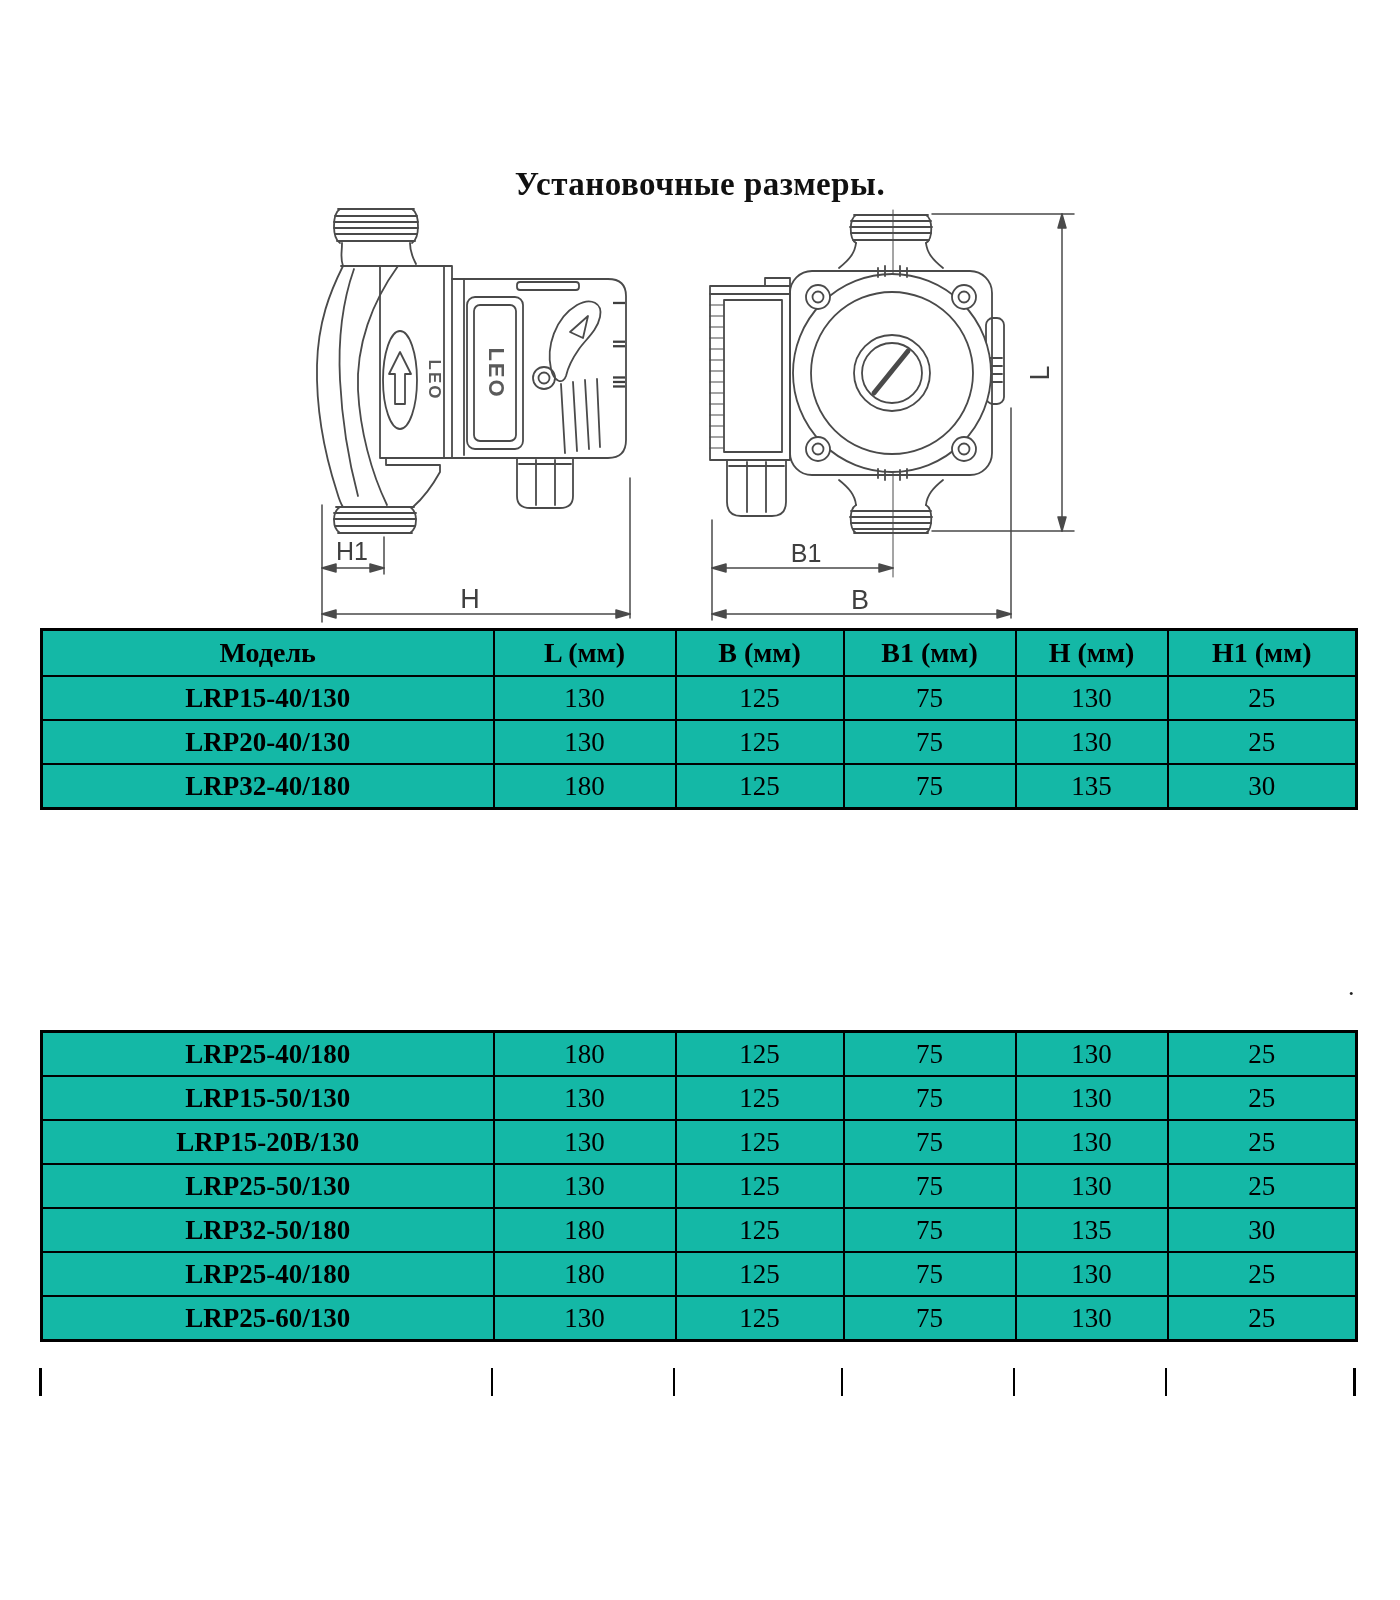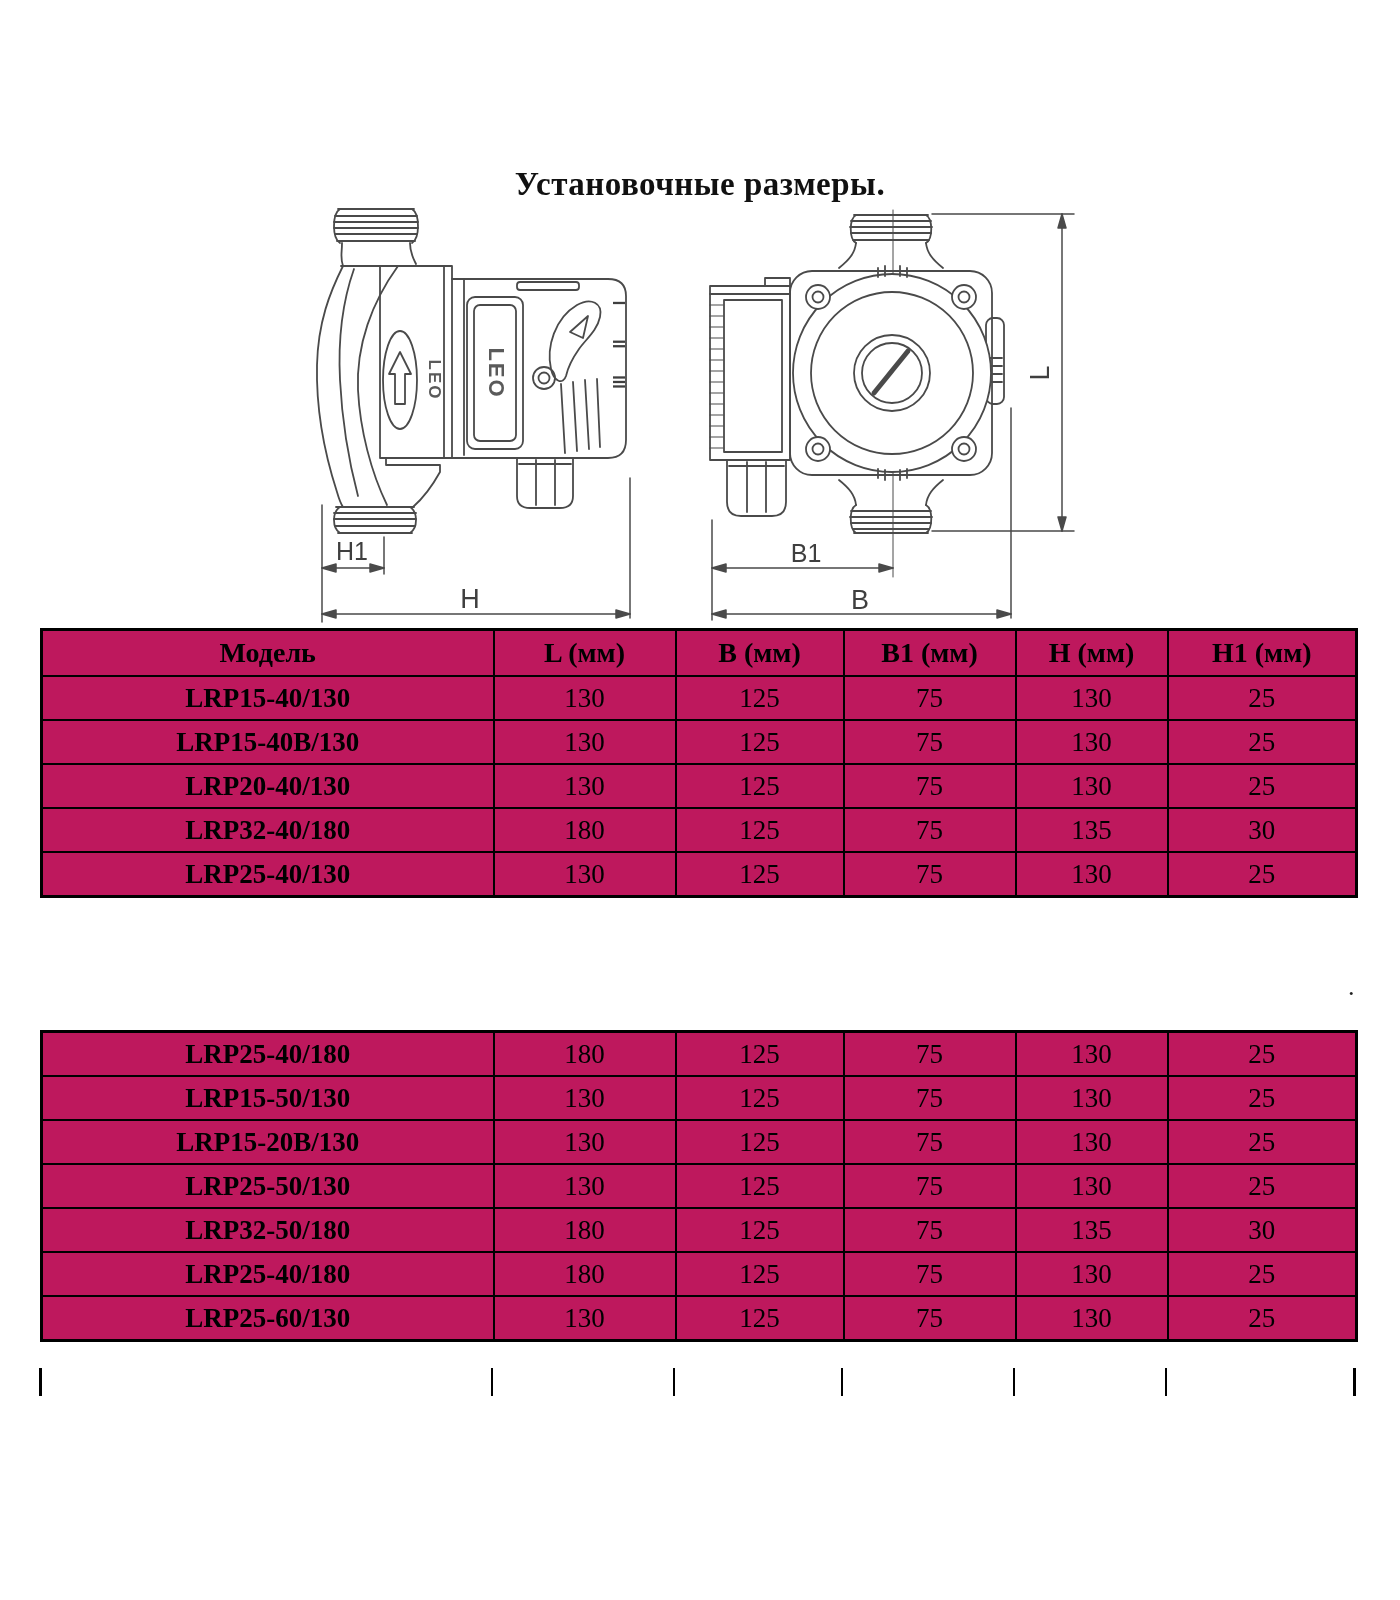--- a/index.html
+++ b/index.html
@@ -3,21 +3,21 @@
 <meta charset="utf-8">
 <style>
   html,body{margin:0;padding:0;background:#ffffff;}
   .page{position:relative;width:1400px;height:1600px;background:#ffffff;overflow:hidden;
         font-family:"Liberation Serif", serif;color:#000;}
   .title{position:absolute;top:166px;left:0;width:1400px;text-align:center;
          font-size:33px;font-weight:bold;letter-spacing:0.5px;color:#111;}
   svg.draw{position:absolute;left:280px;top:195px;pointer-events:none;}
   svg.draw *{vector-effect:none;}
   .dims-table{position:absolute;left:40px;border-collapse:collapse;table-layout:fixed;
-              width:1315px;background:#be185d;}
+              width:1315px;background:#14b8a6;}
   .dims-table td,.dims-table th{border:2px solid #000;padding:0;text-align:center;
               vertical-align:middle;height:42px;overflow:hidden;}
   .dims-table{border:3px solid #000;}
   .t1{top:628px;}
   .t2{top:1030px;}
   th.hdr{font-size:28px;font-weight:bold;height:44px;}
   td.model{font-size:27px;font-weight:bold;}
   td.val{font-size:27px;font-weight:normal;}
   .stray-dot{position:absolute;left:1348px;top:972px;font-size:26px;color:#222;}
   .stub{position:absolute;top:1368px;height:28px;width:2px;background:#000;}
@@ -235,50 +235,34 @@
     </tr>
     <tr>
       <td class="model">LRP15-40/130</td>
       <td class="val">130</td>
       <td class="val">125</td>
       <td class="val">75</td>
       <td class="val">130</td>
       <td class="val">25</td>
     </tr>
     <tr>
-      <td class="model">LRP15-40B/130</td>
-      <td class="val">130</td>
-      <td class="val">125</td>
-      <td class="val">75</td>
-      <td class="val">130</td>
-      <td class="val">25</td>
-    </tr>
-    <tr>
       <td class="model">LRP20-40/130</td>
       <td class="val">130</td>
       <td class="val">125</td>
       <td class="val">75</td>
       <td class="val">130</td>
       <td class="val">25</td>
     </tr>
     <tr>
       <td class="model">LRP32-40/180</td>
       <td class="val">180</td>
       <td class="val">125</td>
       <td class="val">75</td>
       <td class="val">135</td>
       <td class="val">30</td>
-    </tr>
-    <tr>
-      <td class="model">LRP25-40/130</td>
-      <td class="val">130</td>
-      <td class="val">125</td>
-      <td class="val">75</td>
-      <td class="val">130</td>
-      <td class="val">25</td>
     </tr>
   </tbody>
     </table>
 
   <div class="stray-dot">.</div>
 
   <table class="dims-table t2">
     <colgroup>
       <col style="width:452px">
         <col style="width:182px">

